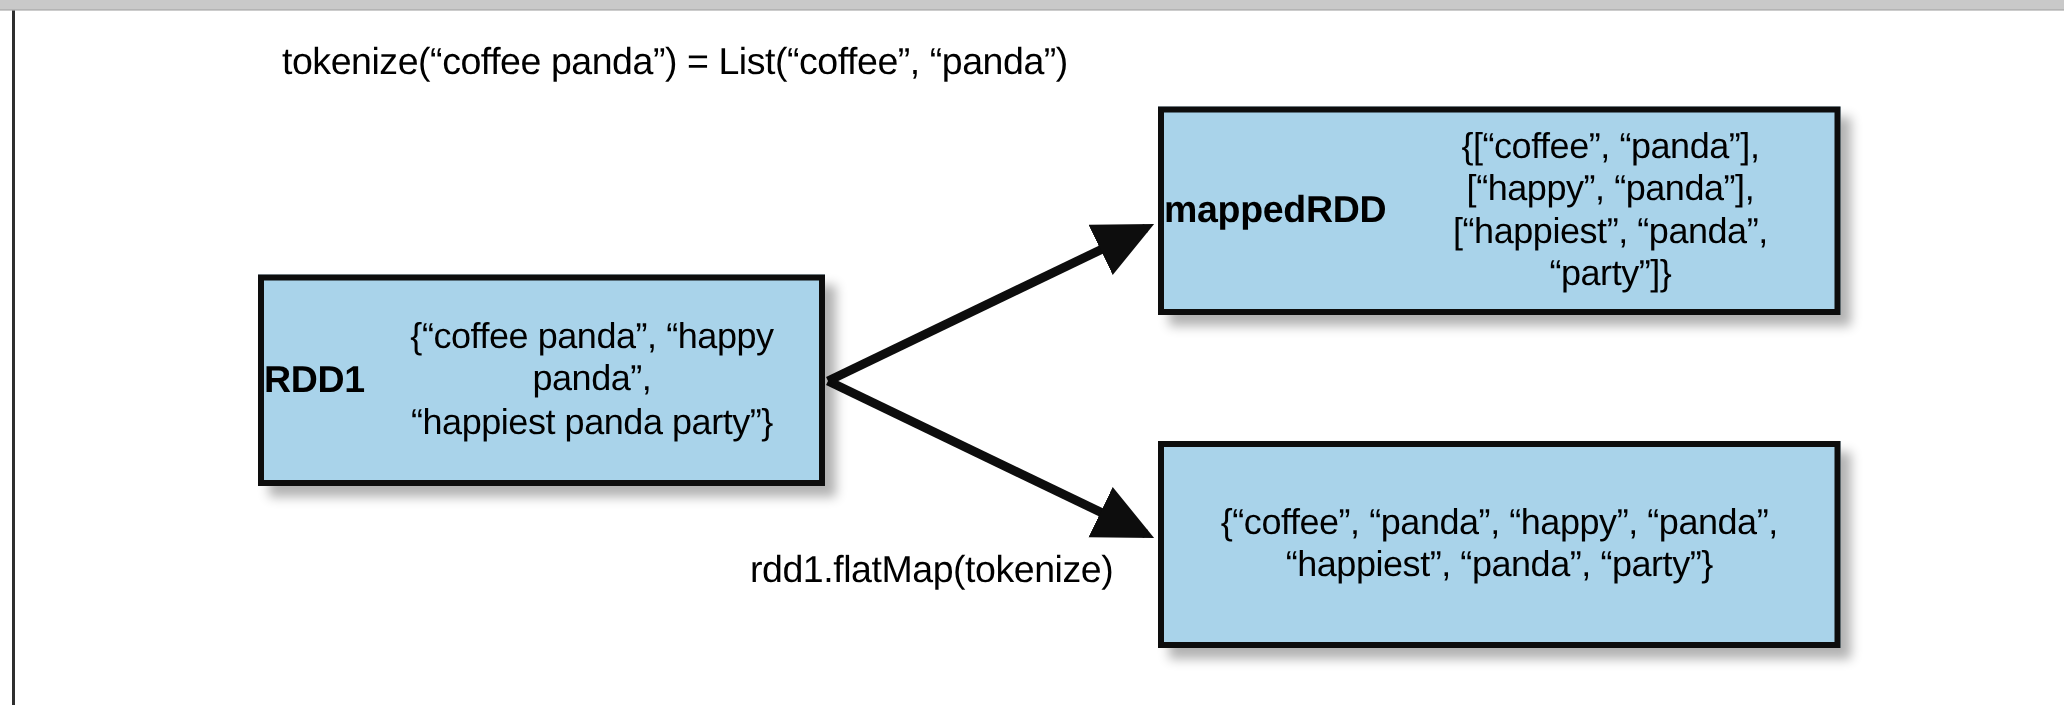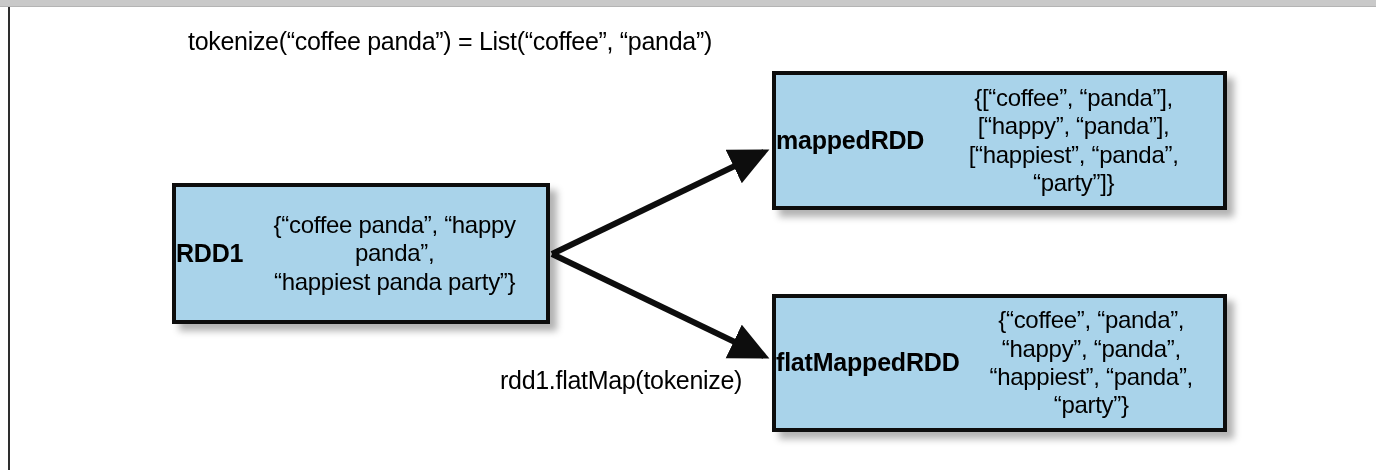--- a/index.html
+++ b/index.html
@@ -147,18 +147,17 @@
 “happiest panda party”}</div>
   </div>
 
   <div class="rdd-box" id="box-mapped-rdd">
     <div class="rdd-title">mappedRDD</div>
     <div class="rdd-contents">{[“coffee”, “panda”], [“happy”, “panda”],
 [“happiest”, “panda”, “party”]}</div>
   </div>
 
   <div class="rdd-box" id="box-flatmapped-rdd">
-    <div class="rdd-title">flatMappedRDD</div>
     <div class="rdd-contents">{“coffee”, “panda”, “happy”, “panda”,
 “happiest”, “panda”, “party”}</div>
   </div>
 
 </div>
 
 </body></html>

